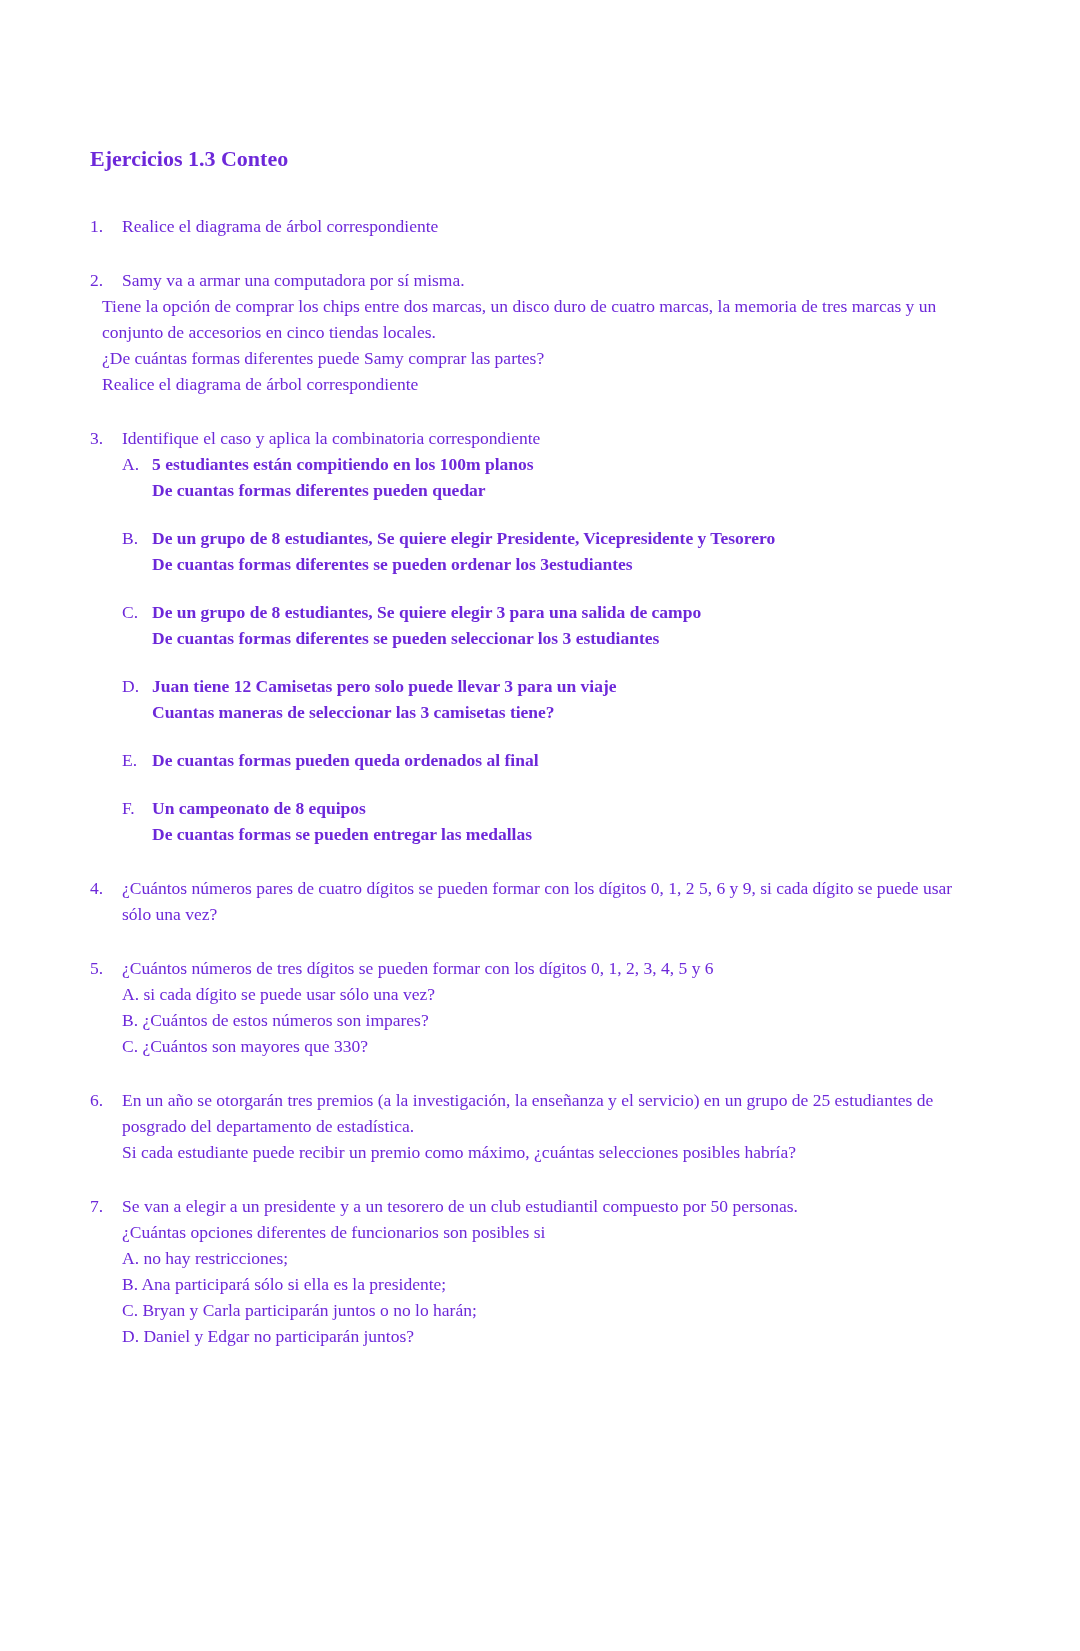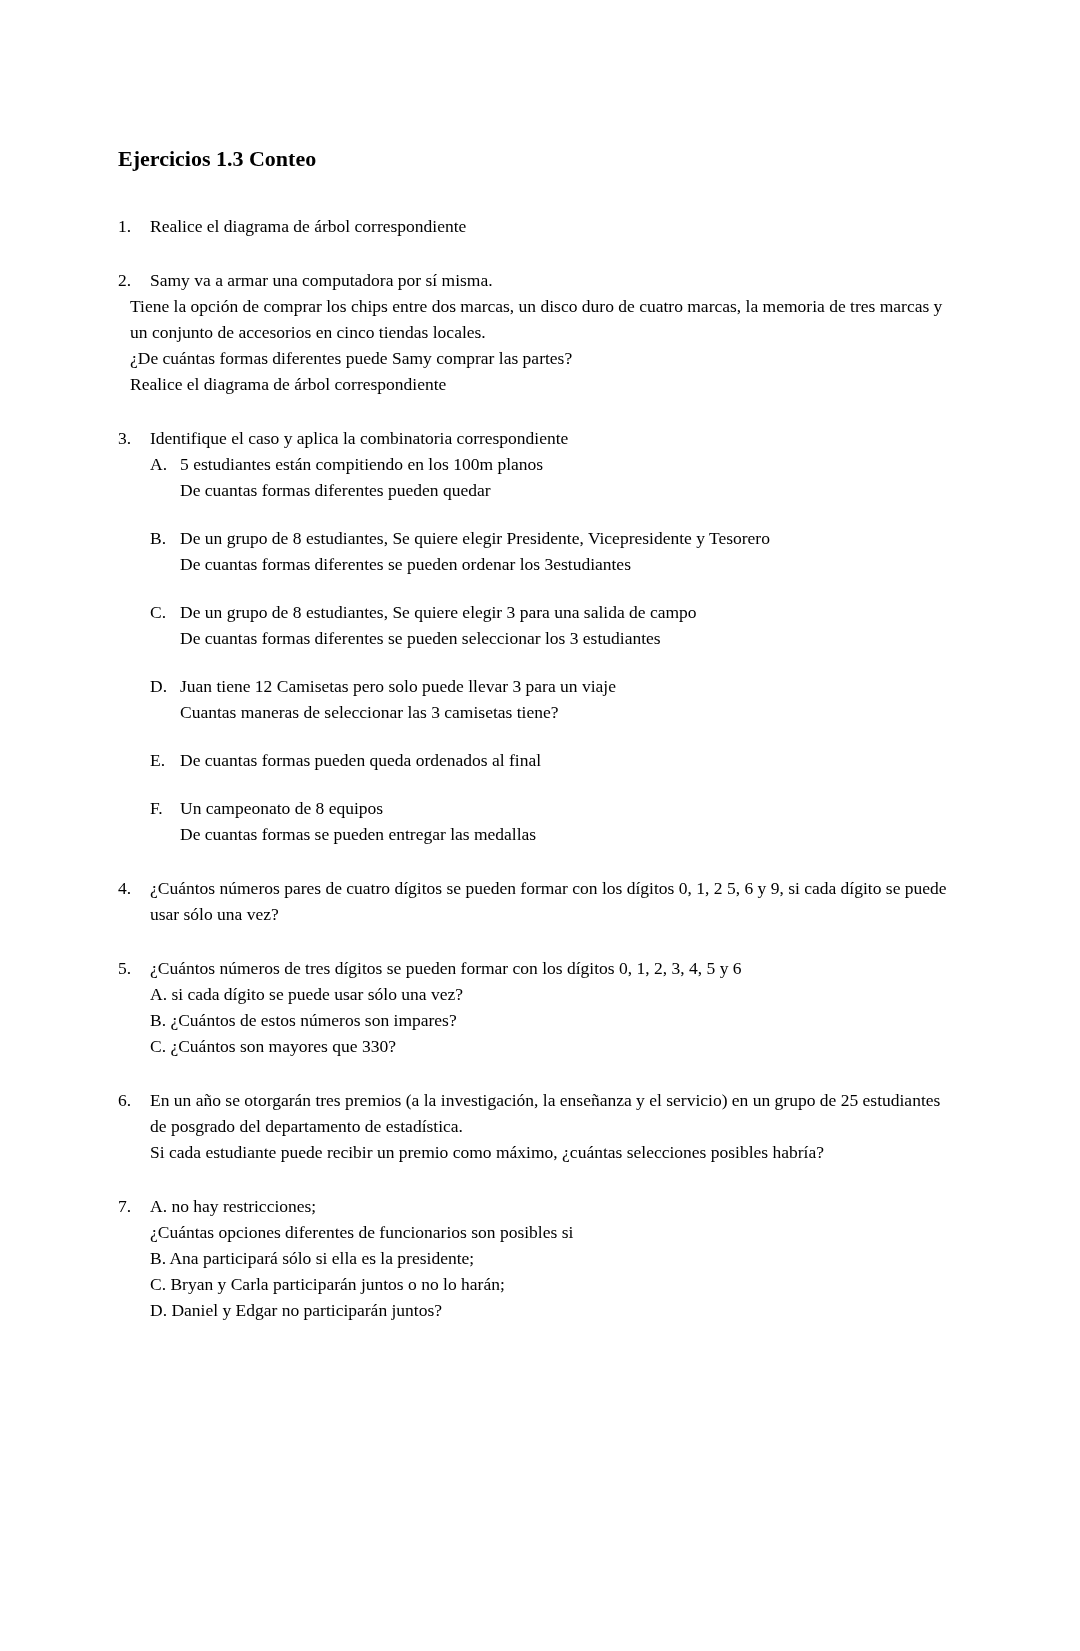--- a/index.html
+++ b/index.html
@@ -5,25 +5,25 @@
   html, body {
     margin: 0;
     padding: 0;
     background: #ffffff;
   }
   .page {
     width: 1044px;
     min-height: 1651px;
     box-sizing: border-box;
     background: #ffffff;
-    padding: 145px 88px 120px 118px;
+    padding: 145px 88px 120px 90px;
     font-family: "Liberation Serif", "DejaVu Serif", serif;
     font-size: 17.5px;
     line-height: 26px;
-    color: #000000;
+    color: #6d28d9;
   }
   .title {
     font-size: 22px;
     font-weight: bold;
     margin: 0 0 40px 0;
     line-height: 28px;
   }
   .exercise {
     margin-bottom: 28px;
   }
@@ -50,20 +50,21 @@
     margin-bottom: 0;
   }
   .sub-items {
     margin-top: 0;
   }
   .sub-label {
     flex: 0 0 30px;
   }
   .sub-body {
     flex: 1 1 auto;
+    font-weight: bold;
   }
   .line {
     
   }
 </style>
 </head>
 <body>
 
 <div class="page">
 
@@ -177,22 +178,23 @@
         <div class="line">En un año se otorgarán tres premios (a la investigación, la enseñanza y el servicio) en un grupo de 25 estudiantes de posgrado del departamento de estadística.</div>
         <div class="line">Si cada estudiante puede recibir un premio como máximo, ¿cuántas selecciones posibles habría?</div>
       </div>
     </div>
   </section>
 
   <section class="exercise">
     <div class="ex-row">
       <span class="num">7.</span>
       <div class="body">
+        <div class="line">Se van a elegir a un presidente y a un tesorero de un club estudiantil compuesto por 50 personas.</div>
+        <div class="line">¿Cuántas opciones diferentes de funcionarios son posibles si</div>
         <div class="line">A. no hay restricciones;</div>
-        <div class="line">¿Cuántas opciones diferentes de funcionarios son posibles si</div>
         <div class="line">B. Ana participará sólo si ella es la presidente;</div>
         <div class="line">C. Bryan y Carla participarán juntos o no lo harán;</div>
         <div class="line">D. Daniel y Edgar no participarán juntos?</div>
       </div>
     </div>
   </section>
 
 </div>
 
 </body></html>

